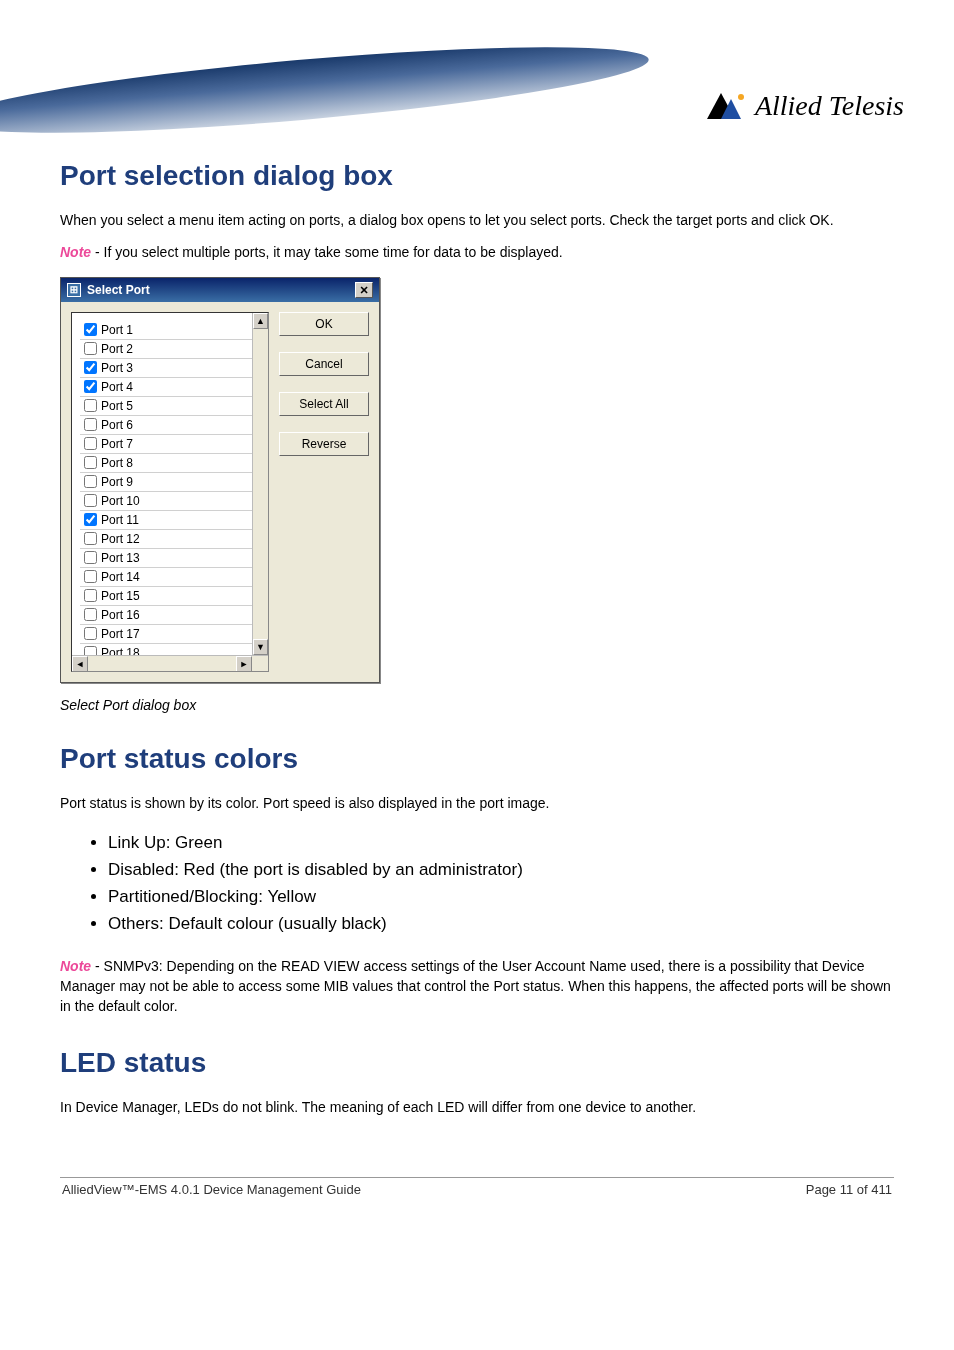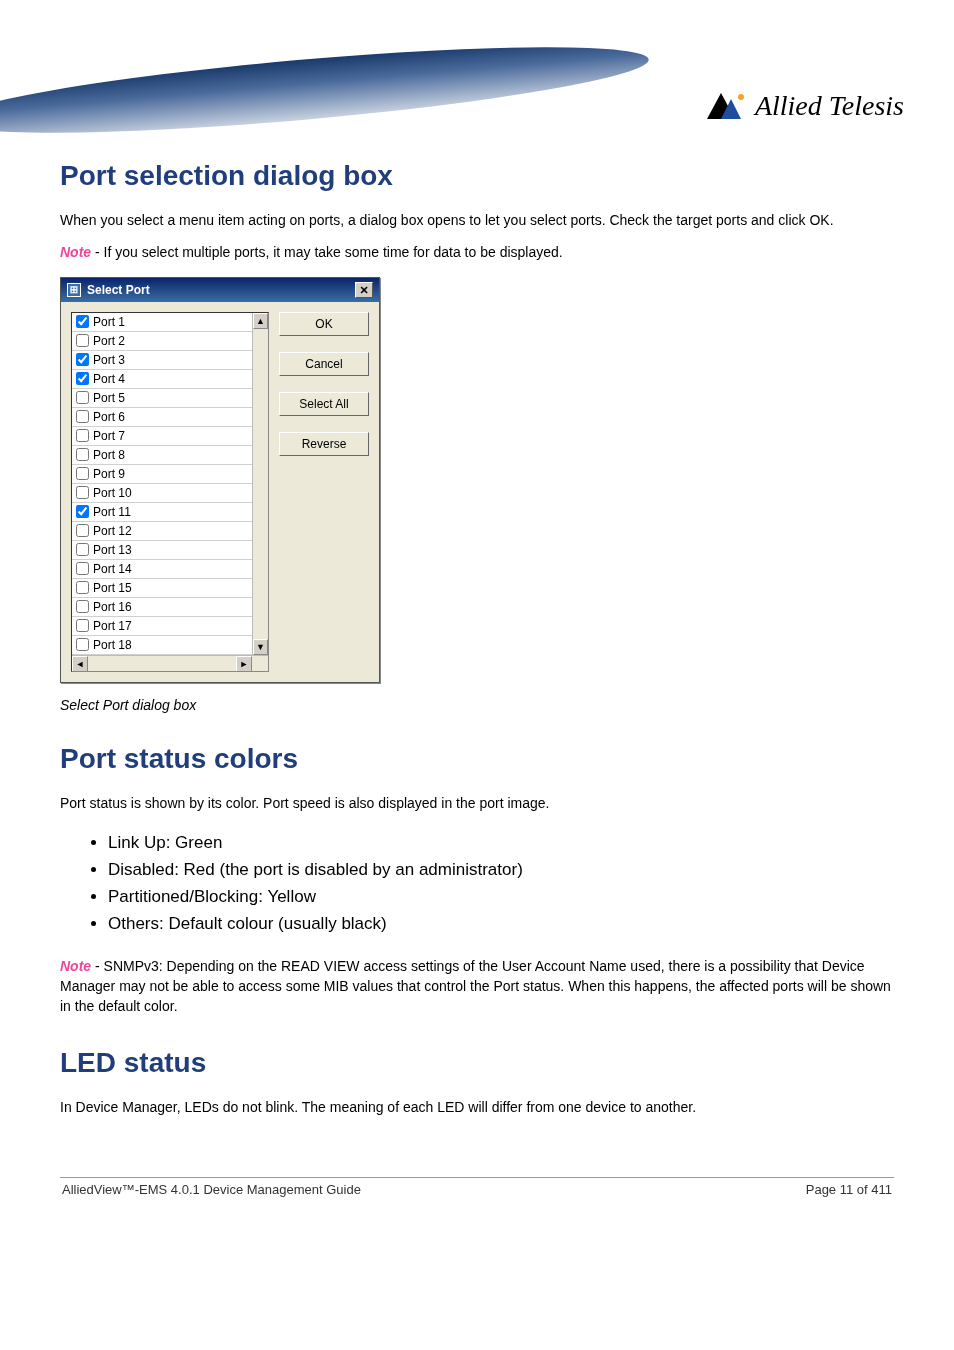--- a/index.html
+++ b/index.html
@@ -103,21 +103,21 @@
     gap: 10px;
   }
   .port-list {
     flex: 1;
     background: #fff;
     border: 1px inset #888;
     height: 360px;
     overflow: hidden;
     position: relative;
   }
-  .port-inner { padding: 0; }
+  .port-inner { padding: 8px; }
   .port-row {
     display: flex;
     align-items: center;
     border-bottom: 1px solid #d0d0d0;
     padding: 1px 2px;
     height: 19px;
   }
   .port-row input[type=checkbox] {
     margin: 0 4px 0 2px;
     width: 13px; height: 13px;

